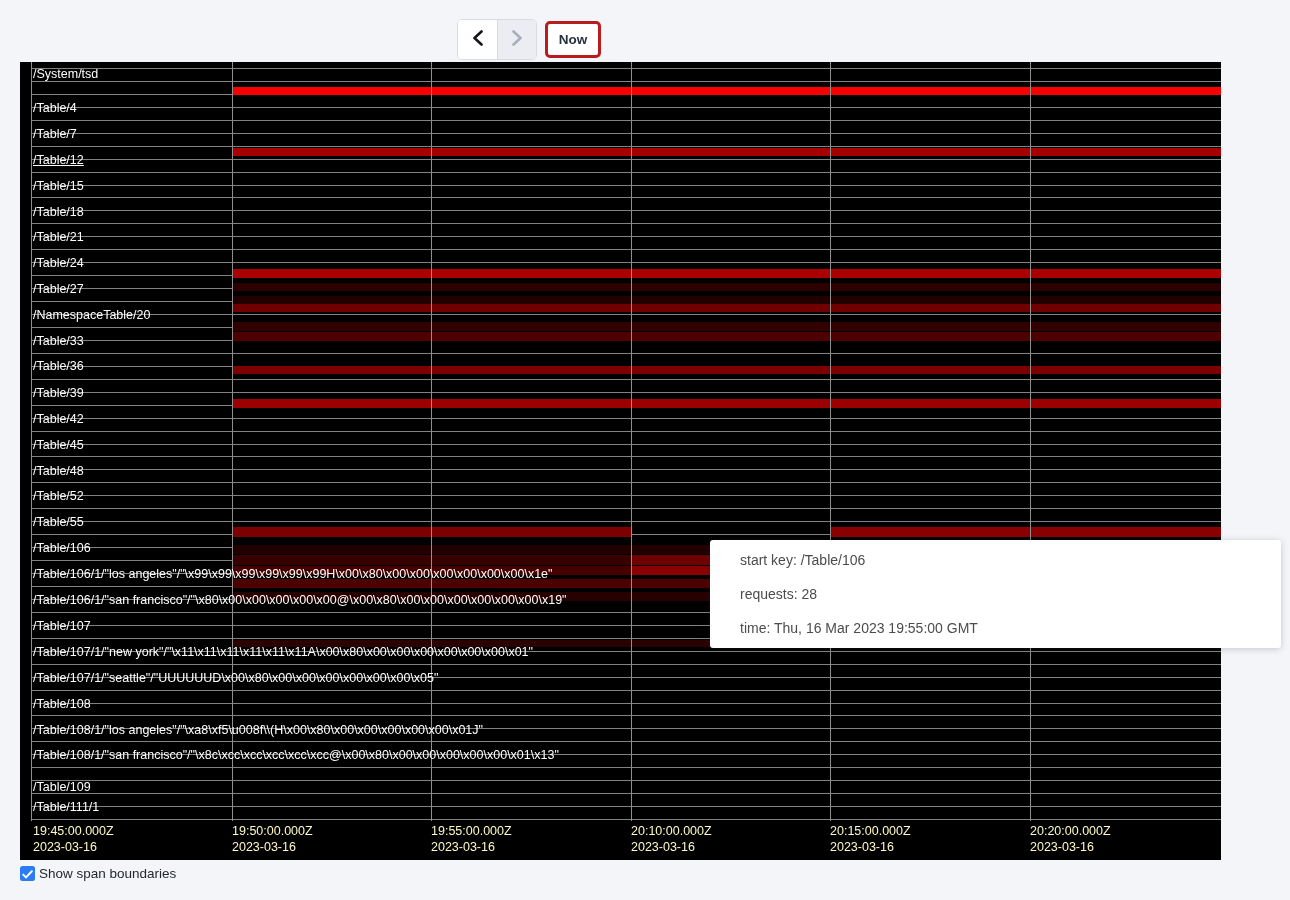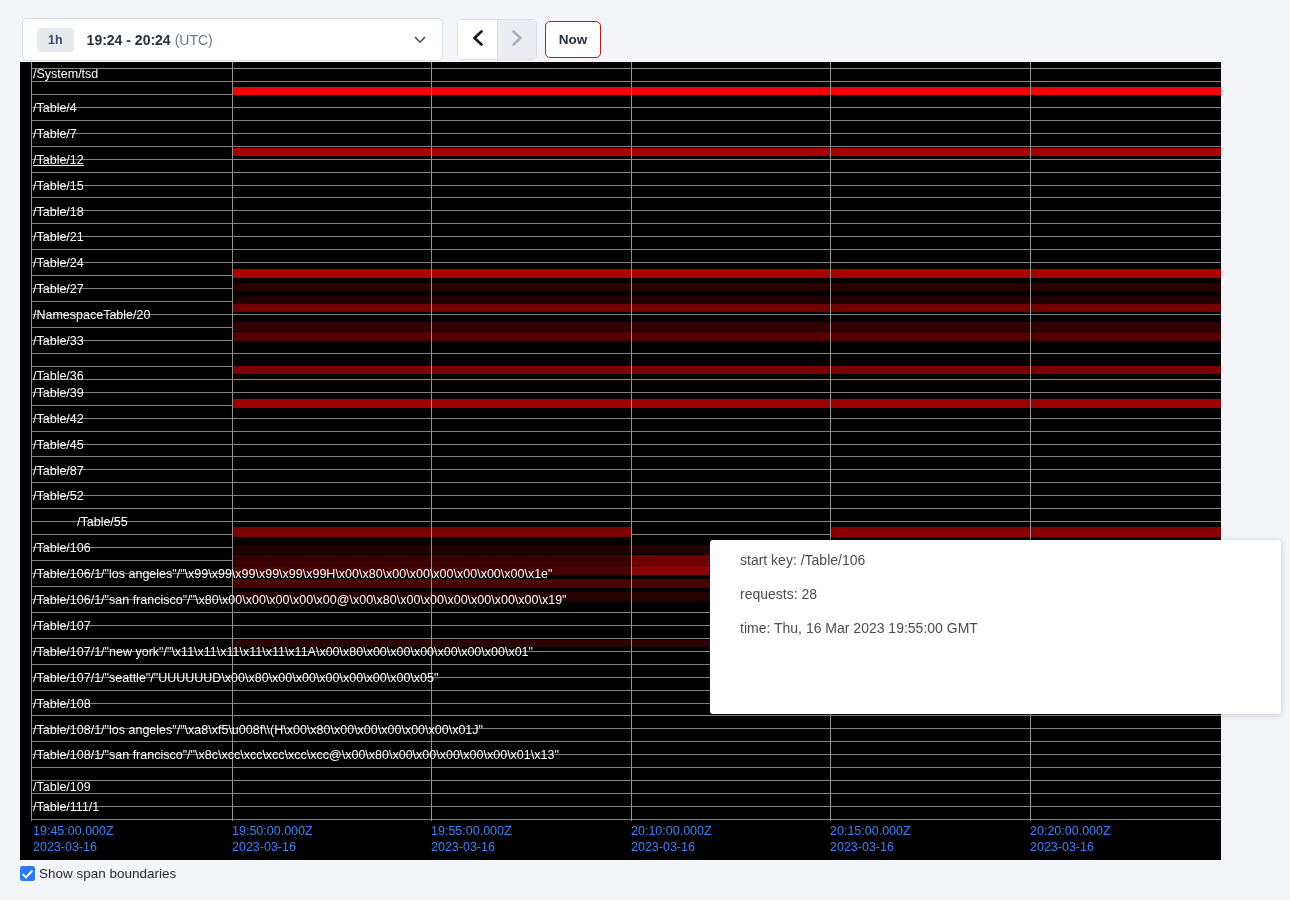--- a/index.html
+++ b/index.html
@@ -32,45 +32,45 @@
     display: flex; background: #fff;
   }
   .nav-btn {
     width: 50%; height: 100%; display: flex; align-items: center; justify-content: center;
     border: none; background: #ffffff; cursor: pointer;
   }
   .nav-btn.next { background: #ebedf2; border-left: 1px solid #d9dbe4; cursor: default; }
 
   .now-btn {
     position: absolute; left: 545px; top: 21px; width: 56px; height: 37px;
-    background: #ffffff; border: 1px solid #b91c1c; border-radius: 5px;
+    background: #ffffff; border: 3px solid #b91c1c; border-radius: 5px;
     font-family: "Liberation Sans", sans-serif;
     font-size: 13.5px; font-weight: bold; color: #27303f; cursor: pointer;
   }
 
   
   .canvas {
     position: absolute; left: 20px; top: 62px; width: 1201px; height: 798px;
     background: #000; overflow: hidden; cursor: crosshair;
   }
   .hlines {
     position: absolute; left: 11px; top: 6px; width: 1190px; height: 754px;
     background: repeating-linear-gradient(to bottom, #828282 0px, #828282 1px, transparent 1px, transparent 12.95px);
   }
   .band { position: absolute; z-index: 2; }
   .vline { position: absolute; top: 0; width: 1px; height: 759px; background: #909090; z-index: 3; }
   .row-label {
     position: absolute; left: 13px; z-index: 4; color: #ffffff; font-size: 12.5px;
     white-space: nowrap; line-height: 13px;
   }
-  .axis-tick { position: absolute; top: 762px; z-index: 4; color: #3b82f6; font-size: 12.5px; line-height: 15.5px; white-space: nowrap; }
+  .axis-tick { position: absolute; top: 762px; z-index: 4; color: #fef9c3; font-size: 12.5px; line-height: 15.5px; white-space: nowrap; }
 
   
   .tooltip {
-    position: absolute; left: 710px; top: 540px; width: 571px; height: 174px;
+    position: absolute; left: 710px; top: 540px; width: 571px; height: 108px;
     background: #ffffff; border-radius: 3px; z-index: 10;
     box-shadow: 0 1px 6px rgba(60,60,80,0.25);
     padding: 3px 8px 0 30px; color: #4c4c4c; font-size: 14px;
   }
   .tooltip-row { height: 34px; display: flex; align-items: center; white-space: nowrap; overflow: hidden; }
 
   
   .footer-check {
     position: absolute; left: 20px; top: 866px; display: flex; align-items: flex-start; cursor: pointer;
   }
@@ -78,30 +78,20 @@
     width: 15px; height: 15px; border-radius: 2.5px; background: #2b7bf5;
     display: flex; align-items: center; justify-content: center; flex: none;
   }
   .check-label { font-size: 13.5px; color: #24282e; margin-left: 4px; }
 </style>
 </head>
 <body>
 
 <div class="toolbar">
 
-  <div class="range-select">
-    <span class="range-badge">1h</span>
-    <span class="range-text">19:24 - 20:24</span>
-    <span class="range-tz">(UTC)</span>
-    <span class="range-chevron">
-      <svg width="12" height="8" viewBox="0 0 12 8">
-          <path d="M1.5 1.5 L6 6.2 L10.5 1.5" fill="none" stroke="#3e4a5e" stroke-width="1.6" stroke-linecap="round"></path>
-        </svg>
-    </span>
-  </div>
 
   <div class="nav-group">
     <button class="nav-btn prev">
       <span>
         <svg width="11" height="16" viewBox="0 0 11 16">
             <path d="M9.5 1.5 L2.5 8 L9.5 14.5" fill="none" stroke="#14171c" stroke-width="2.6" stroke-linecap="round" stroke-linejoin="round"></path>
           </svg>
       </span>
     </button>
     <button class="nav-btn next" disabled="">
@@ -153,27 +143,27 @@
       <div class="row-label" style="top: 39.9px;">/Table/4</div>
       <div class="row-label" style="top: 65.8px;">/Table/7</div>
       <div class="row-label" style="top: 91.7px; text-decoration: underline;">/Table/12</div>
       <div class="row-label" style="top: 117.6px;">/Table/15</div>
       <div class="row-label" style="top: 143.5px;">/Table/18</div>
       <div class="row-label" style="top: 169.4px;">/Table/21</div>
       <div class="row-label" style="top: 195.3px;">/Table/24</div>
       <div class="row-label" style="top: 221.2px;">/Table/27</div>
       <div class="row-label" style="top: 247.1px;">/NamespaceTable/20</div>
       <div class="row-label" style="top: 273px;">/Table/33</div>
-      <div class="row-label" style="top: 308px;">/Table/36</div>
+      <div class="row-label" style="top: 298px;">/Table/36</div>
       <div class="row-label" style="top: 324.8px;">/Table/39</div>
       <div class="row-label" style="top: 350.7px;">/Table/42</div>
       <div class="row-label" style="top: 376.6px;">/Table/45</div>
-      <div class="row-label" style="top: 402.5px;">/Table/87</div>
+      <div class="row-label" style="top: 402.5px;">/Table/48</div>
       <div class="row-label" style="top: 428.4px;">/Table/52</div>
-      <div class="row-label" style="top: 454.3px; padding-left: 44px;">/Table/55</div>
+      <div class="row-label" style="top: 454.3px;">/Table/55</div>
       <div class="row-label" style="top: 480.2px;">/Table/106</div>
       <div class="row-label" style="top: 506.1px;">/Table/106/1/"los angeles"/"\x99\x99\x99\x99\x99\x99H\x00\x80\x00\x00\x00\x00\x00\x00\x1e"</div>
       <div class="row-label" style="top: 532px;">/Table/106/1/"san francisco"/"\x80\x00\x00\x00\x00\x00@\x00\x80\x00\x00\x00\x00\x00\x00\x19"</div>
       <div class="row-label" style="top: 557.9px; text-align: center;">/Table/107</div>
       <div class="row-label" style="top: 583.8px;">/Table/107/1/"new york"/"\x11\x11\x11\x11\x11\x11A\x00\x80\x00\x00\x00\x00\x00\x00\x01"</div>
       <div class="row-label" style="top: 609.7px;">/Table/107/1/"seattle"/"UUUUUUD\x00\x80\x00\x00\x00\x00\x00\x00\x05"</div>
       <div class="row-label" style="top: 635.6px;">/Table/108</div>
       <div class="row-label" style="top: 661.5px;">/Table/108/1/"los angeles"/"\xa8\xf5\u008f\\(H\x00\x80\x00\x00\x00\x00\x00\x01J"</div>
       <div class="row-label" style="top: 687.4px;">/Table/108/1/"san francisco"/"\x8c\xcc\xcc\xcc\xcc\xcc@\x00\x80\x00\x00\x00\x00\x00\x01\x13"</div>
       <div class="row-label" style="top: 719px;">/Table/109</div>

